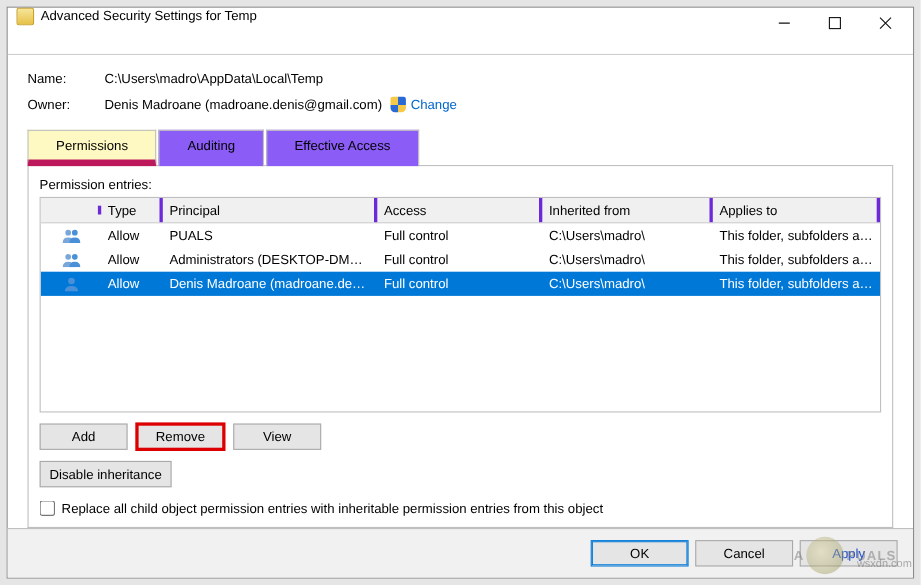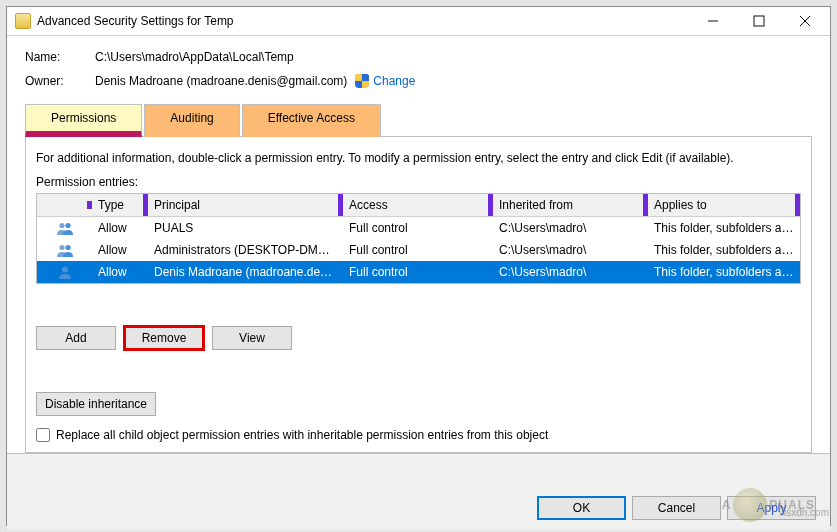--- a/index.html
+++ b/index.html
@@ -1,49 +1,49 @@
 <!DOCTYPE html>
 <html><head>
   <meta charset="utf-8">
   <style>
     * { box-sizing:border-box; margin:0; padding:0; font-family:"Segoe UI",Tahoma,sans-serif; font-size:12px; }
     body { background:#e5e5e5; width:837px; height:532px; position:relative; overflow:hidden; }
     .window { position:absolute; top:6px; left:6px; right:6px; bottom:6px; background:#fff; border:1px solid #8a8a8a; display:flex; flex-direction:column; }
-    .titlebar { height:43px; display:flex; align-items:center; padding:0 2px 0 8px; border-bottom:1px solid #d0d0d0; }
+    .titlebar { height:43px; display:flex; align-items:flex-start; padding:0 2px 0 8px; border-bottom:1px solid #d0d0d0; }
     .titlebar .tb-icon { width:16px; height:16px; margin-right:6px; background:linear-gradient(#f7e59a,#e7c24a); border:1px solid #c9a227; border-radius:2px; }
     .titlebar .title { flex:0 0 auto; }
     .titlebar .spacer { flex:1; }
     .sys-btn { width:46px; height:28px; display:flex; align-items:center; justify-content:center; }
     .sys-btn svg { width:14px; height:14px; stroke:#111; stroke-width:1; fill:none; }
 
     .content { padding:14px 18px 0 18px; flex:1; display:flex; flex-direction:column; }
     .row { display:flex; align-items:center; margin-bottom:10px; }
     .row .lab { width:70px; }
     .shield { width:14px; height:14px; margin:0 4px 0 8px; background:conic-gradient(#2a6ad4 0 25%, #f7c948 0 50%, #2a6ad4 0 75%, #f7c948 0); border-radius:2px 2px 4px 4px; }
     .link { color:#0066cc; cursor:pointer; }
 
     .tabs { display:flex; border-bottom:1px solid #bfbfbf; margin-top:6px; }
-    .tab { padding:6px 25px; border:1px solid #bfbfbf; border-bottom:none; background:#fdba74; margin-right:2px; margin-bottom:-1px; }
+    .tab { padding:6px 25px; border:1px solid #bfbfbf; border-bottom:none; background:#8b5cf6; margin-right:2px; margin-bottom:-1px; }
     .tab.active { background:#fef9c3; border-bottom:6px solid #be185d; }
 
     .tab-body { border:1px solid #bfbfbf; border-top:none; padding:10px; flex:1; display:flex; flex-direction:column; }
     .info-text { margin:4px 0 10px 0; }
     .sub-label { margin-bottom:4px; }
 
     .table { border:1px solid #bfbfbf; flex:1; background:#fff; overflow:hidden; }
     .thead, .tr { display:grid; grid-template-columns:55px 56px 195px 150px 155px 1fr; align-items:center; }
     .thead { background:#f0f0f0; border-bottom:1px solid #d0d0d0; }
     .th, .td { padding:4px 6px; white-space:nowrap; overflow:hidden; text-overflow:ellipsis; }
-    .th { border-right:5px solid #6d28d9; }
+    .th { border-right:3px solid #6d28d9; }
     .tr.selected { background:#0078d7; color:#fff; }
     .row-icon { display:flex; align-items:center; justify-content:center; }
     .row-icon svg { width:18px; height:14px; }
 
     .btn-row { display:flex; gap:8px; margin-top:10px; }
-    .btn { background:#e5e5e5; border:1px solid #a9a9a9; padding:4px 0; width:80px; text-align:center;margin-top:32px; }
+    .btn { background:#e5e5e5; border:1px solid #a9a9a9; padding:4px 0; width:80px; text-align:center; }
     .btn.wide { width:120px; }
     .btn.highlight { outline:3px solid #d00; outline-offset:-2px; }
     .btn.disabled { color:#1d4ed8; }
 
     .chk-row { display:flex; align-items:center; margin-top:12px; gap:6px; }
     .chk-row input { width:14px; height:14px; }
 
     .footer { border-top:1px solid #bfbfbf; padding:10px 14px; display:flex; justify-content:flex-end; gap:6px; background:#f1f1f1; }
     .footer .btn { width:89px; }
     .footer .btn.default { border:1px solid #0078d7; box-shadow:inset 0 0 0 1px #0078d7; }
@@ -89,21 +89,20 @@
       <div class="link">Change</div>
     </div>
 
     <div class="tabs">
       <div class="tab active">Permissions</div>
       <div class="tab">Auditing</div>
       <div class="tab">Effective Access</div>
     </div>
 
     <div class="tab-body">
-      <div class="info-text">For additional information, double-click a permission entry. To modify a permission entry, select the entry and click Edit (if available).</div>
       <div class="sub-label">Permission entries:</div>
 
       <div class="table">
         <div class="thead">
           <div class="th"></div>
           <div class="th">Type</div>
           <div class="th">Principal</div>
           <div class="th">Access</div>
           <div class="th">Inherited from</div>
           <div class="th">Applies to</div>

